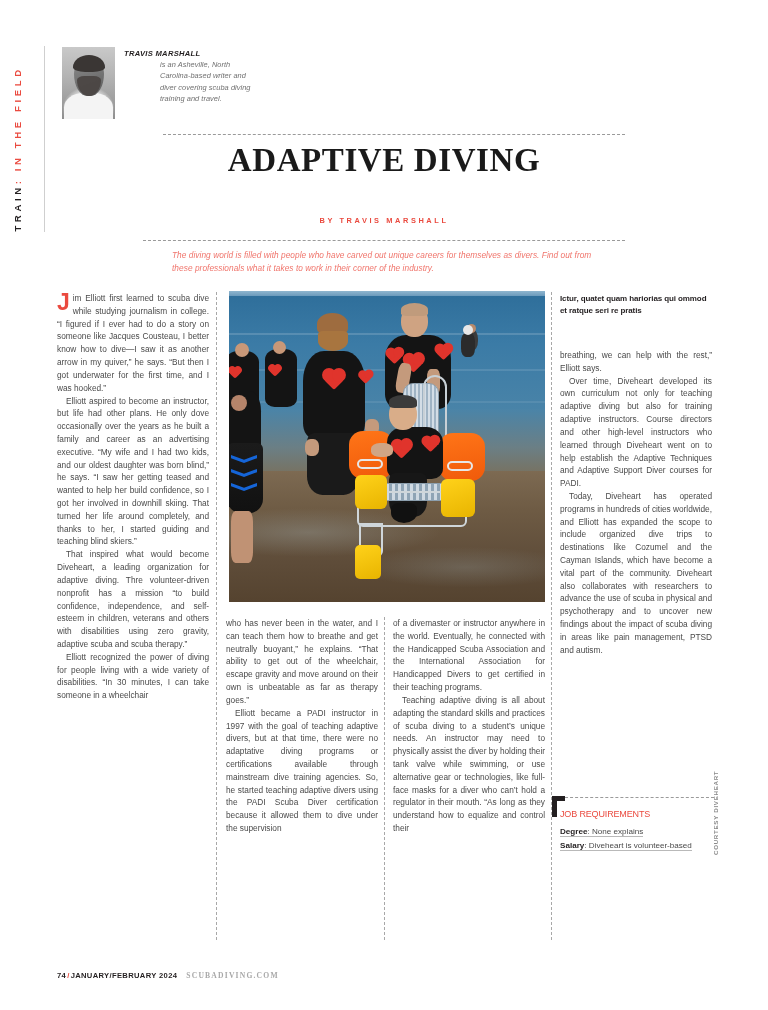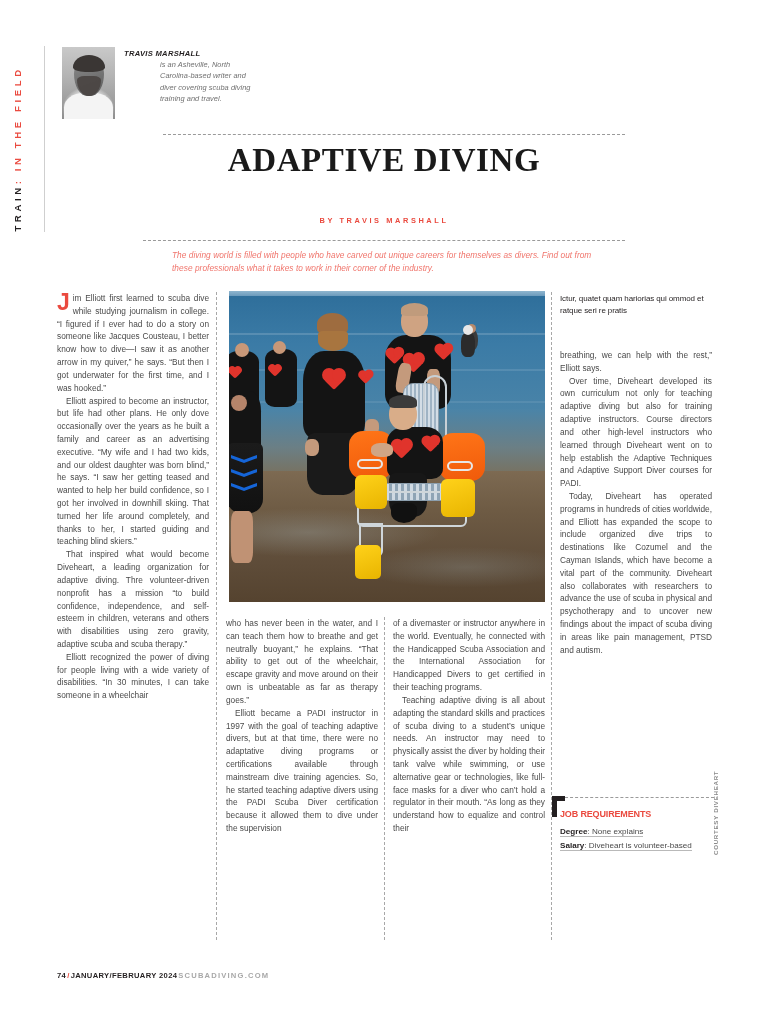--- a/index.html
+++ b/index.html
@@ -303,21 +303,21 @@
     clip-path: polygon(0 0, 50% 60%, 100% 0, 100% 40%, 50% 100%, 0 40%);
   }
 
   
   .caption {
     position: absolute;
     left: 560px;
     top: 293px;
     width: 152px;
     font-size: 8px;
-    font-weight: 400;
+    font-weight: 700;
     line-height: 1.48;
     color: #231f20;
     letter-spacing: -0.1px;
   }
 
   
   .jobreq {
     position: absolute;
     left: 552px;
     top: 797px;
@@ -333,21 +333,21 @@
     position: absolute;
     left: 0; top: -1px;
     width: 13px; height: 21px;
     border-left: 5px solid #231f20;
     border-top: 5px solid #231f20;
   }
   .jr-title {
     position: absolute;
     left: 8px; top: 12px;
     font-size: 9px;
-    font-weight: 700;
+    font-weight: 400;
     color: #ea4a3f;
     letter-spacing: -0.15px;
   }
   .jr-list {
     position: absolute;
     left: 8px; top: 28px;
     width: 152px;
     font-size: 8.1px;
     line-height: 1.78;
     color: #4a4a4a;
@@ -388,21 +388,22 @@
     letter-spacing: .35px;
     white-space: nowrap;
   }
   .footer .f-page { color: #231f20; }
   .footer .f-sep { color: #ea4a3f; margin: 0 1px; }
   .footer .f-issue { color: #231f20; }
   .footer .f-site {
     color: #a8a8a8;
     font-weight: 700;
     letter-spacing: 1.2px;
-    margin-left: 1px;
+    margin-left: 9px;
+    font-family: Liberation Serif, serif;
   }
 </style>
 </head>
 <body>
 
 <div class="page">
 
   <div class="running-head">
     <div class="rh-rule"></div>
     <div class="rh-text"><span class="rh-black">TRAIN</span><span class="rh-red">: IN THE FIELD</span></div>

